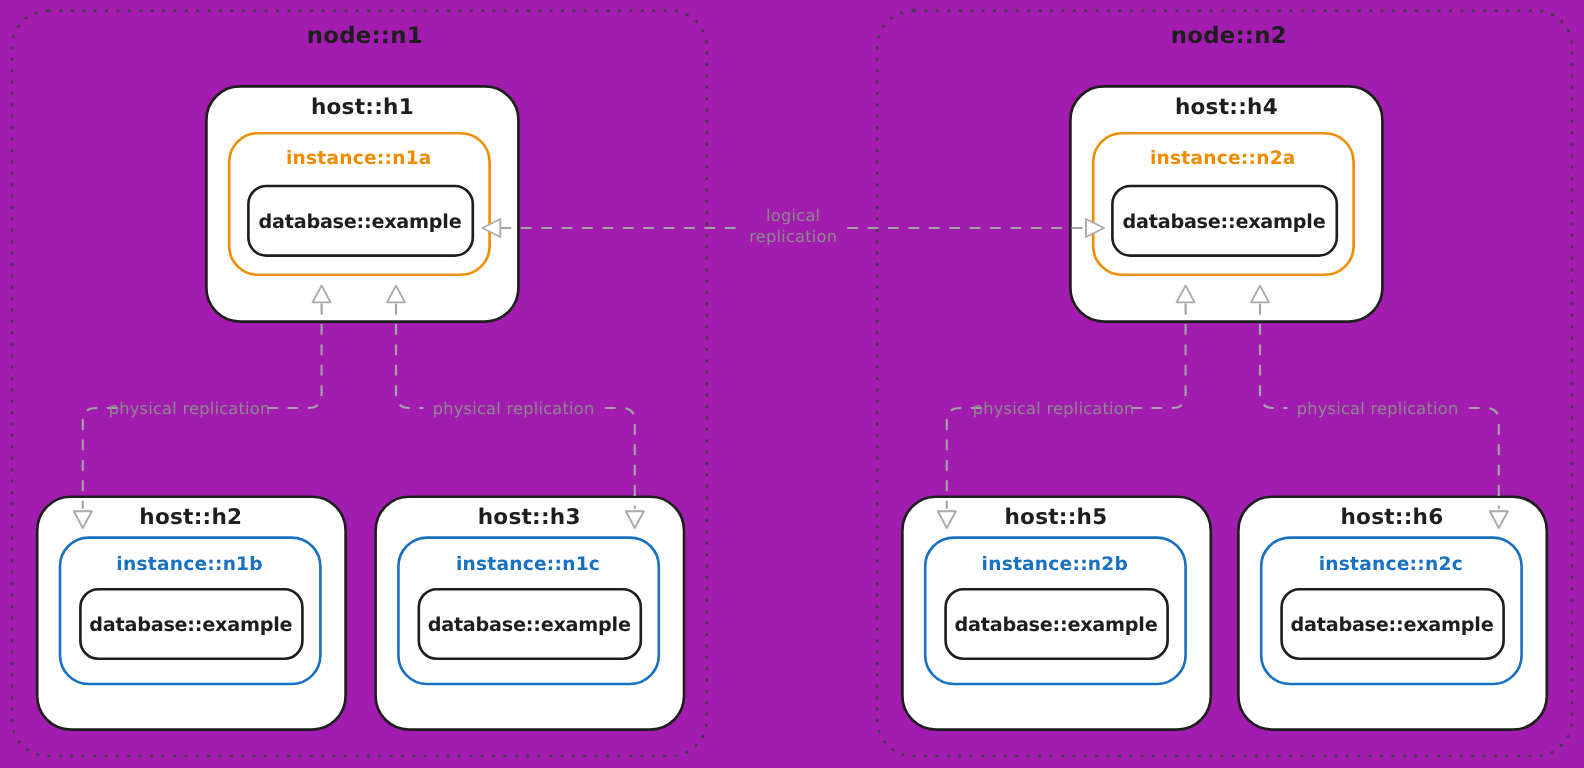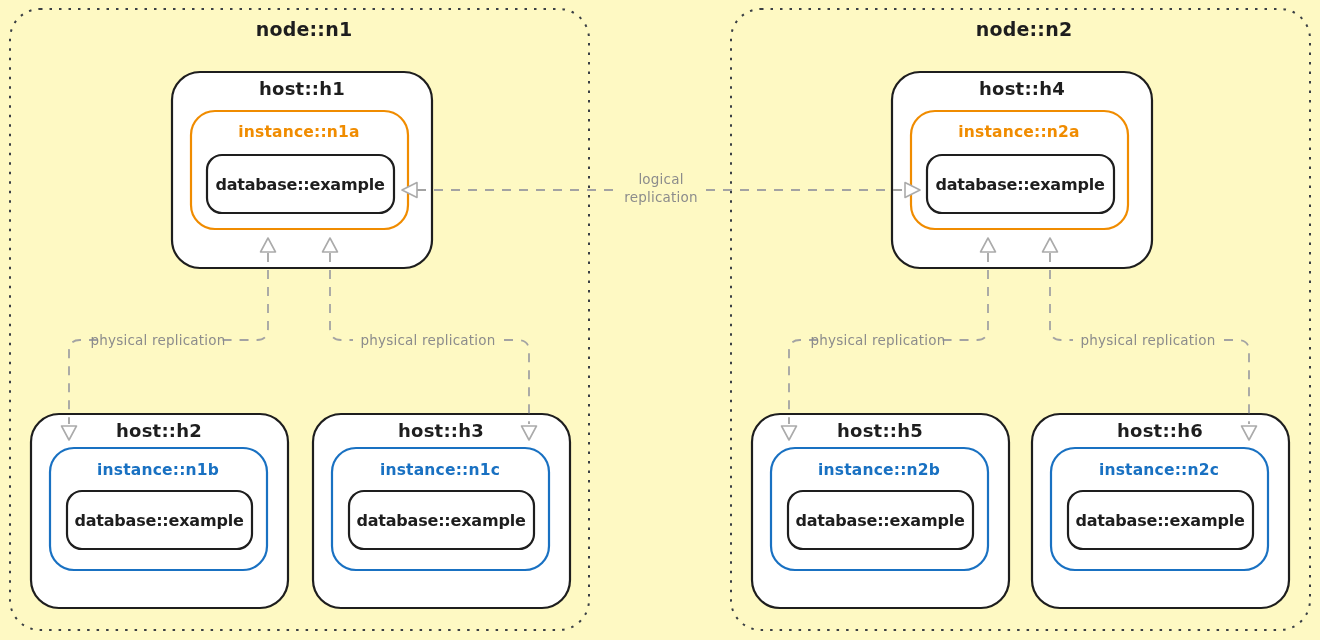--- a/index.html
+++ b/index.html
@@ -1,16 +1,16 @@
 <!DOCTYPE html>
 <html><head>
 <meta charset="utf-8">
 <style>
   html,body{margin:0;padding:0;background:#ffffff;}
-  .stage{width:1320px;height:640px;position:relative;background:#fef9c3;overflow:hidden;}
+  .stage{width:1320px;height:640px;position:relative;background:#a21caf;overflow:hidden;}
   svg{display:block;}
   svg text{font-family:"DejaVu Sans", sans-serif;}
   .node-border{fill:none;stroke:#3a3f44;stroke-width:2;stroke-dasharray:2.5 7;}
   .host-box{fill:#ffffff;stroke:#1e1e1e;stroke-width:2.2;}
   .instance-box{fill:#ffffff;stroke-width:2.2;}
   .db-box{fill:#ffffff;stroke:#1e1e1e;stroke-width:2.2;}
   .node-label{font-size:19px;font-weight:600;fill:#1e1e1e;text-anchor:middle;letter-spacing:.2px;}
   .host-label{font-size:18px;font-weight:600;fill:#1e1e1e;text-anchor:middle;letter-spacing:.2px;}
   .instance-label{font-size:15.5px;font-weight:700;text-anchor:middle;letter-spacing:.2px;}
   .db-label{font-size:16px;font-weight:600;fill:#1e1e1e;text-anchor:middle;letter-spacing:-.2px;}

